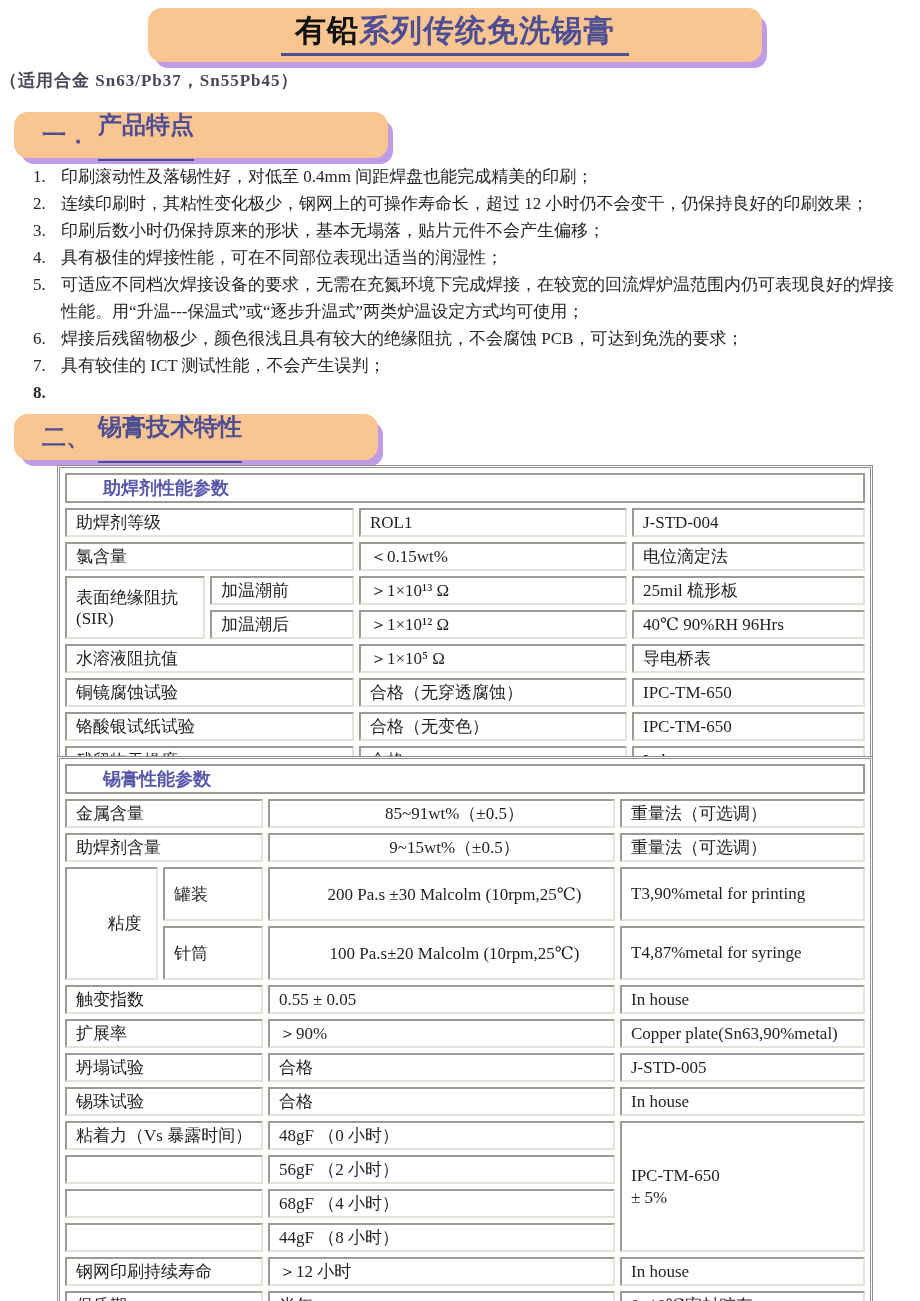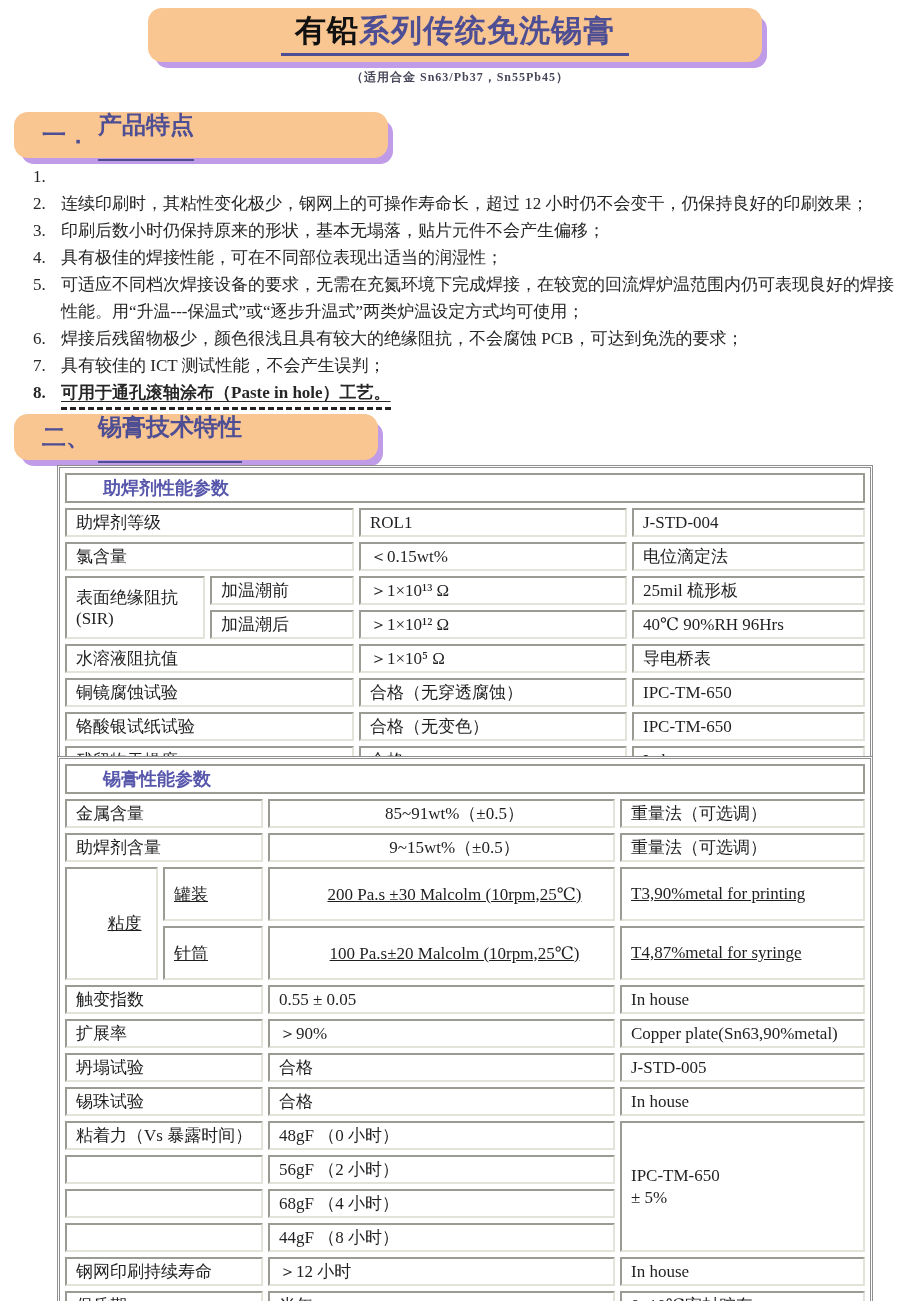--- a/index.html
+++ b/index.html
@@ -18,22 +18,22 @@
   .title-banner { left:148px; top:8px; width:614px; height:54px;
     display:flex; align-items:center; justify-content:center; }
   .title-wrap {
     font-size:31px; font-weight:bold; letter-spacing:1px;
     border-bottom:3px solid #4E4E94; padding:0 14px 4px 14px; line-height:1.1;
   }
   .title-prefix { color:#111111; }
   .title-rest { color:#4E4E94; }
 
   .subtitle {
-    position:absolute; left:0; top:69px; width:920px; text-align:center;
-    font-size:12px; font-weight:bold; color:#47475A; letter-spacing:1px;
+    position:absolute; left:0; top:69px; width:920px; text-align:left;
+    font-size:17px; font-weight:bold; color:#47475A; letter-spacing:1px;
   }
 
   .sec-banner { display:flex; align-items:center; padding-left:28px;
     font-weight:bold; color:#4E4E94; }
   .sec1 { left:14px; top:112px; width:374px; height:46px; font-size:24px; }
   .sec2 { left:14px; top:414px; width:364px; height:46px; font-size:24px; }
   .sec-num { margin-right:8px; }
   .sec-title { border-bottom:2px solid #4E4E94; padding-bottom:18px; }
 
   
@@ -57,41 +57,42 @@
   table.spec td {
     border:2px solid; border-color:#9B9B93 #E3E3DA #E3E3DA #9B9B93;
     height:27px; padding:1px 9px; font-size:17px; vertical-align:middle;
     overflow:hidden; white-space:nowrap;
   }
   table.spec td.wrap { white-space:normal; }
   table.spec tr.thead td {
     font-weight:bold; color:#5757AC; font-size:18px; border-color:#9B9B93;padding-left:36px;
   }
   table.spec td.center { text-align:center;padding-left:35px; }
-  table.spec tr.tall td { height:54px;text-decoration:underline; }
+  table.spec tr.tall td { height:54px; }
   .m2line { display:block; line-height:22px; }
 </style>
 </head>
 <body>
 
 <div class="page">
 
   <div class="banner title-banner">
     <span class="title-wrap"><span class="title-prefix">有铅</span><span class="title-rest">系列传统免洗锡膏</span></span>
   </div>
   <div class="subtitle">（适用合金 Sn63/Pb37，Sn55Pb45）</div>
 
   <div class="banner sec-banner sec1">
     <span class="sec-num">一．</span>
     <span class="sec-title">产品特点</span>
   </div>
 
   <div class="feature-list">
     <div class="feat">
       <span class="fnum">1.</span>
+      <span class="ftext">印刷滚动性及落锡性好，对低至 0.4mm 间距焊盘也能完成精美的印刷；</span>
     </div>
     <div class="feat">
       <span class="fnum">2.</span>
       <span class="ftext">连续印刷时，其粘性变化极少，钢网上的可操作寿命长，超过 12 小时仍不会变干，仍保持良好的印刷效果；</span>
     </div>
     <div class="feat">
       <span class="fnum">3.</span>
       <span class="ftext">印刷后数小时仍保持原来的形状，基本无塌落，贴片元件不会产生偏移；</span>
     </div>
     <div class="feat">
@@ -105,21 +106,20 @@
     <div class="feat">
       <span class="fnum">6.</span>
       <span class="ftext">焊接后残留物极少，颜色很浅且具有较大的绝缘阻抗，不会腐蚀 PCB，可达到免洗的要求；</span>
     </div>
     <div class="feat">
       <span class="fnum">7.</span>
       <span class="ftext">具有较佳的 ICT 测试性能，不会产生误判；</span>
     </div>
     <div class="feat bold8">
       <span class="fnum">8.</span>
-      <span class="ftext ftext8">可用于通孔滚轴涂布（Paste in hole）工艺。</span>
     </div>
   </div>
 
   <div class="banner sec-banner sec2">
     <span class="sec-num">二、</span>
     <span class="sec-title">锡膏技术特性</span>
   </div>
 
   <table class="spec" id="t1">
     <colgroup>

